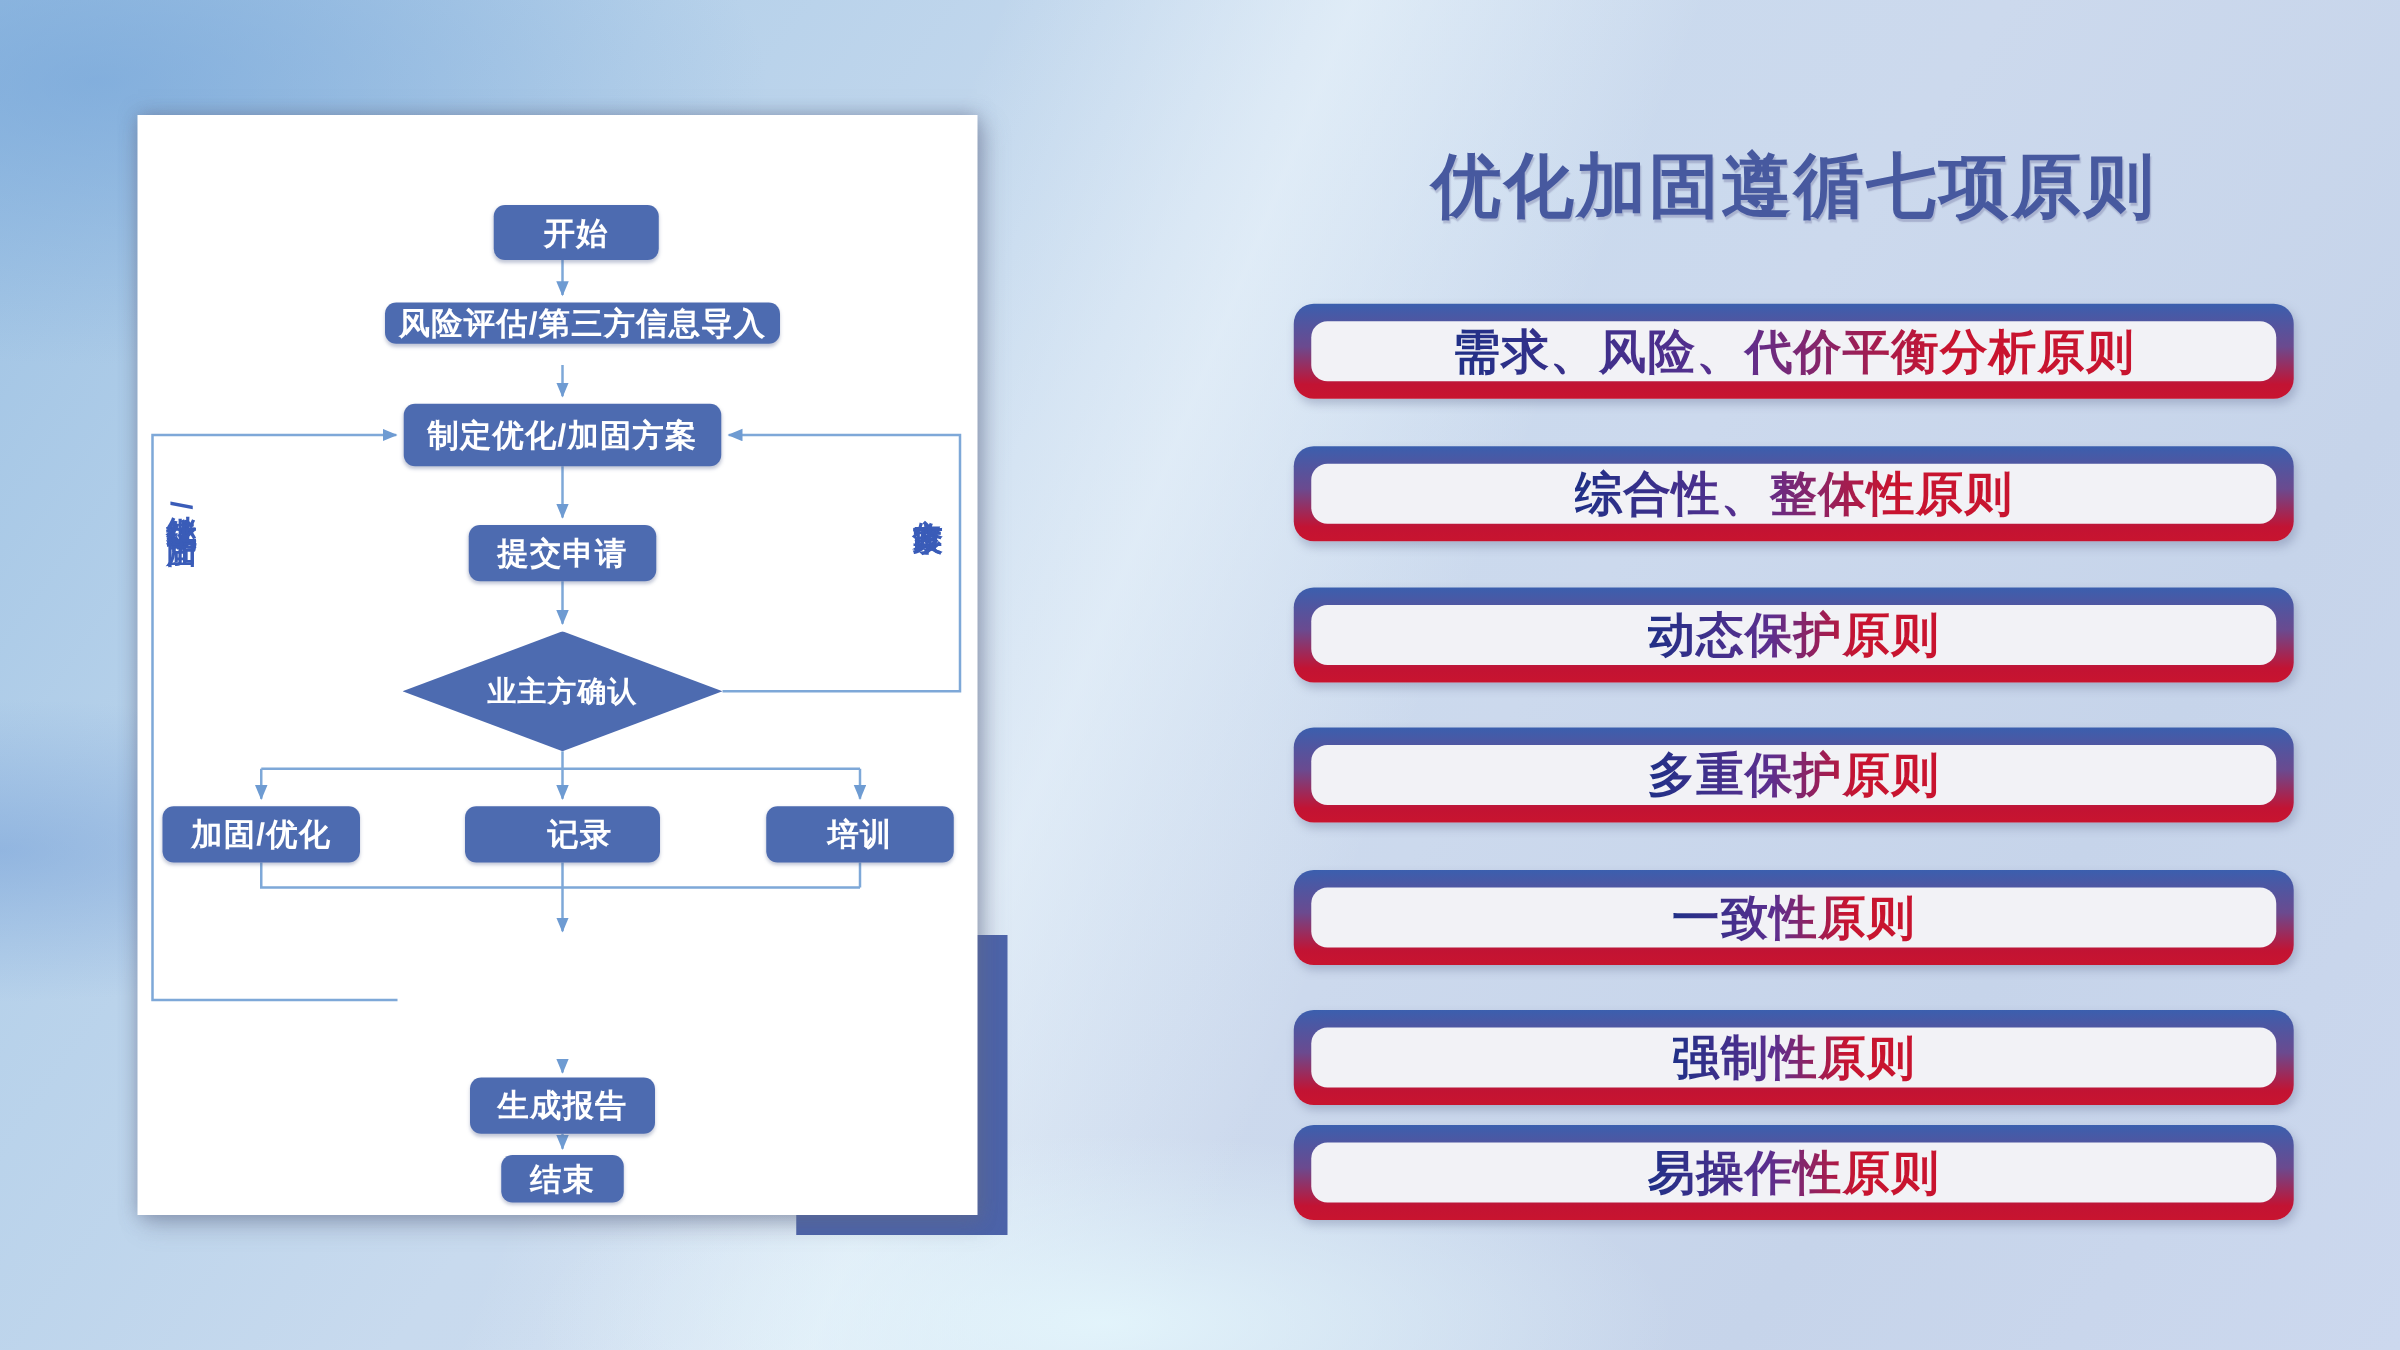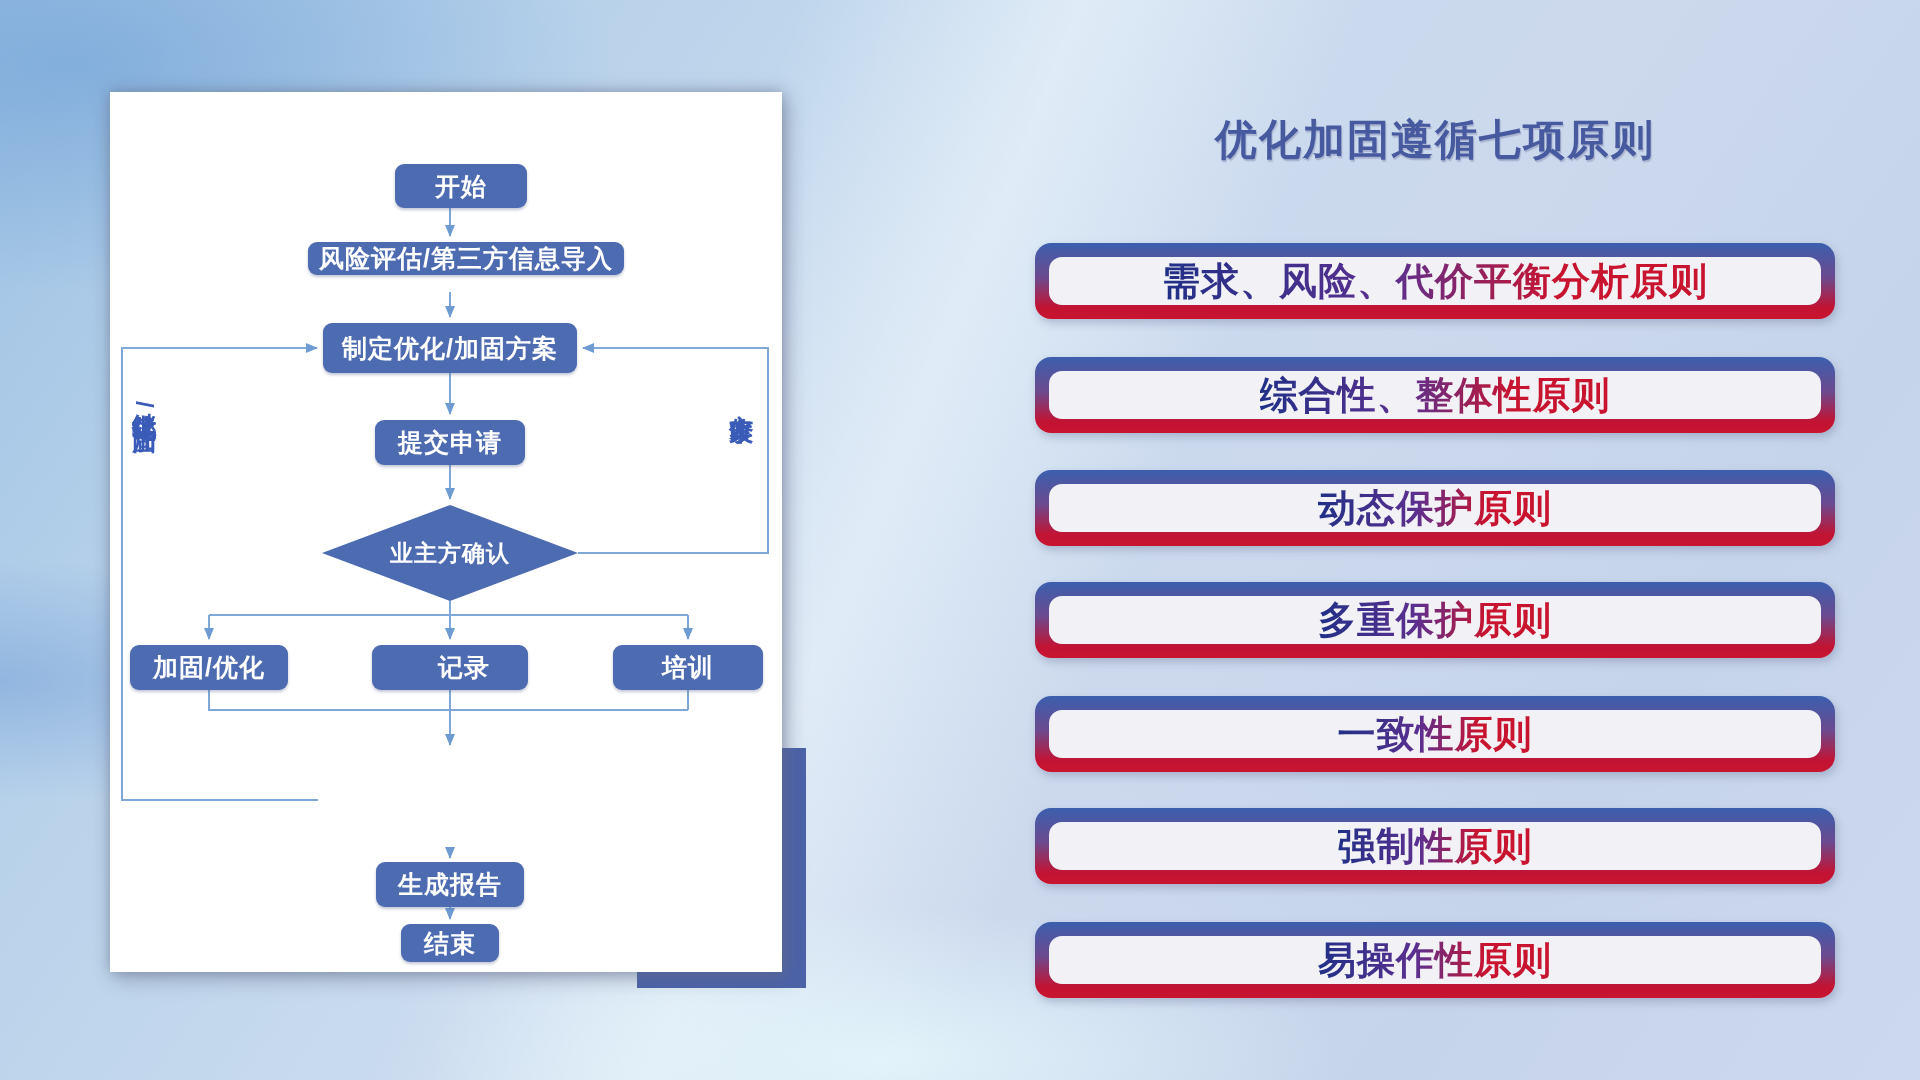--- a/index.html
+++ b/index.html
@@ -35,21 +35,21 @@
   .node.diamond{
     clip-path:polygon(50% 0, 100% 50%, 50% 100%, 0 50%);
     border-radius:0; box-shadow:none; font-size:23px;
   }
   .vlabel{
     position:absolute; z-index:4; writing-mode:vertical-rl;
     color:#3a5cb8; font-weight:bold; font-size:24px; line-height:1.05; letter-spacing:2px;
   }
   .title{
     position:absolute; left:1035px; top:112px; width:800px; z-index:4;
-    text-align:center; font-size:42px; font-weight:bold; color:#47599f;
+    text-align:center; font-size:56px; font-weight:bold; color:#47599f;
     text-shadow:1px 2px 1px rgba(90,90,140,0.30); letter-spacing:2px;
   }
   .principles{ position:absolute; left:0; top:0; z-index:4; }
   .pbox{
     position:absolute; left:1035px; width:800px; height:76px;
     padding:14px; border-radius:16px;
     background:linear-gradient(180deg, #3b5fae 0%, #6b4a8f 45%, #c21333 85%, #c8142f 100%);
     box-shadow:2px 4px 8px rgba(110,120,155,0.40);
   }
   .pbox .inner{
@@ -137,20 +137,20 @@
     <div class="pbox" style="top:696px;">
       <div class="inner">
           <span class="ptext">一致性原则</span>
         </div>
     </div>
     <div class="pbox" style="top:808px;">
       <div class="inner">
           <span class="ptext">强制性原则</span>
         </div>
     </div>
-    <div class="pbox" style="top:922px;">
+    <div class="pbox" style="top:900px;">
       <div class="inner">
           <span class="ptext">易操作性原则</span>
         </div>
     </div>
   </div>
 
 </div>
 
 </body></html>

